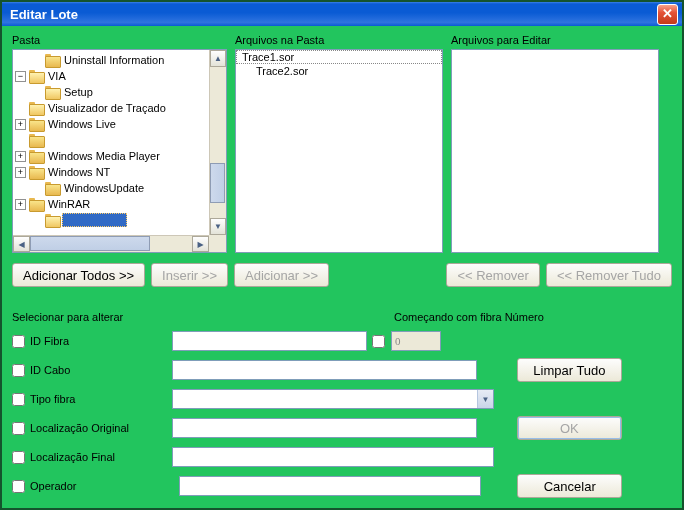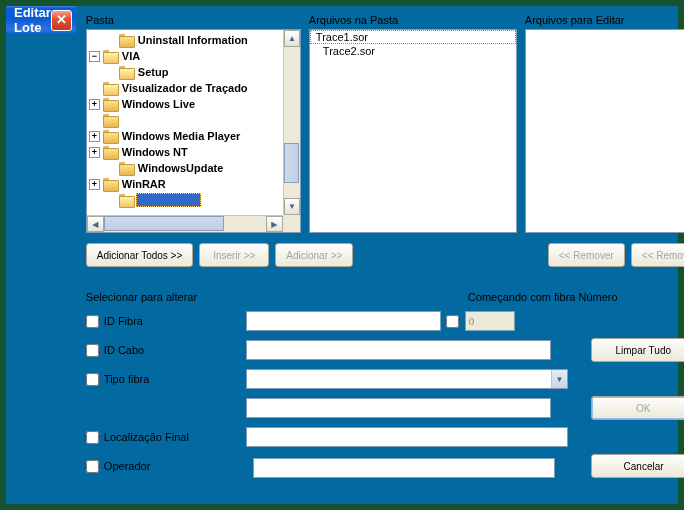--- a/index.html
+++ b/index.html
@@ -8,24 +8,24 @@
     font-family: Tahoma, sans-serif;
     font-size: 11px;
     background: #ece9d8;
     width: 684px;
     height: 510px;
     overflow: hidden;
   }
   .window {
     width: 684px;
     height: 510px;
-    border: 6px solid #14532d;
-    background: #0369a1;
-    display: flex;
-    flex-direction: row;
+    border: 2px solid #14532d;
+    background: #22c55e;
+    display: flex;
+    flex-direction: column;
   }
   .titlebar {
     height: 28px;
     background: linear-gradient(to bottom, #3a81e8 0%, #0a5bd4 8%, #0a5bd4 45%, #2f74e0 85%, #0a5bd4 100%);
     display: flex;
     align-items: center;
     padding: 0 4px 0 8px;
     color: #fff;
     font-size: 13px;
     font-weight: bold;
@@ -160,36 +160,36 @@
     background: linear-gradient(to bottom,#fefefe,#e3e3d8);
     border:1px solid #aca899;
     display:flex;align-items:center;justify-content:center;
     font-size:8px;color:#4a6184;cursor:pointer;
   }
   .htrack{flex:1;background:#ece9d8;position:relative;}
   .hthumb{position:absolute;top:0;height:15px;background:linear-gradient(to bottom,#cdd9ec,#c0cfe6);border:1px solid #8e9cb4;}
   .corner{position:absolute;right:0;bottom:0;width:17px;height:17px;background:#ece9d8;}
 
   .list-item {
-    padding: 1px 13px;
+    padding: 1px 20px;
     cursor:default;
   }
   .list-item.sel {
     border: 1px dotted #888;
     padding: 0 5px;
   }
 
   .btn-row {
     margin-top: 10px;
     display: flex;
     gap: 6px;
   }
   button.btn {
     font-family: Tahoma, sans-serif;
-    font-size: 10px;
+    font-size: 13px;
     background: linear-gradient(to bottom, #fdfdfd, #ece9d8);
     border: 1px solid #aca899;
     border-radius: 3px;
     padding: 4px 10px;
     min-width: 70px;
     height: 24px;
     cursor: pointer;
     color: #000;
   }
   button.btn:disabled, button.btn.disabled {
@@ -259,21 +259,21 @@
     <span class="title">Editar Lote</span>
     <div class="close-btn">✕</div>
   </div>
 
   <div class="content">
     <div class="columns">
 
       <div class="col col-pasta">
         <div class="col-label">Pasta</div>
         <div class="tree">
-          <div class="tree-inner" id="tree-inner" style="padding-bottom:17px;padding-right:17px;font-weight:bold;">
+          <div class="tree-inner" id="tree-inner" style="padding-bottom:17px;padding-right:17px;">
               <div class="tree-row">
                 <span style="display: inline-block; width: 16px;"></span>
                 <span class="expander-blank"></span>
                 <span class="folder-icon"></span>
                 <span class="tree-label">Uninstall Information</span>
               </div>
               <div class="tree-row">
                 <span style="display: inline-block; width: 0px;"></span>
                 <span class="expander">−</span>
                 <span class="folder-icon folder-open"></span>
@@ -403,38 +403,42 @@
           <input type="checkbox" style="">
           <span>Tipo fibra</span>
         </label>
         <div class="wide2">
           <div class="combo-wrap" style="width:322px;">
             <input class="combo" type="text" style="">
             <div class="combo-btn">▼</div>
           </div>
         </div>
 
+        <label class="chk">
+          <input type="checkbox" style="">
+          <span>Localização Original</span>
+        </label>
         <div class="wide2" style="display:flex;align-items:center;gap:40px;">
           <input class="txt" type="text" style="width: 322px;">
           <button class="btn btn-fixed btn-hl disabled" disabled="">OK</button>
         </div>
 
         <label class="chk">
           <input type="checkbox" style="">
           <span>Localização Final</span>
         </label>
         <div class="wide2">
           <input class="txt" type="text" style="width: 322px;">
         </div>
 
         <label class="chk">
           <input type="checkbox" style="">
           <span>Operador</span>
         </label>
-        <div class="wide2" style="display:flex;align-items:flex-end;gap:36px;padding-left:7px;">
+        <div class="wide2" style="display:flex;align-items:center;gap:36px;padding-left:7px;">
           <input class="txt" type="text" style="width: 322px;">
           <button class="btn btn-fixed">Cancelar</button>
         </div>
 
       </div>
     </div>
 
   </div>
 </div>
 

